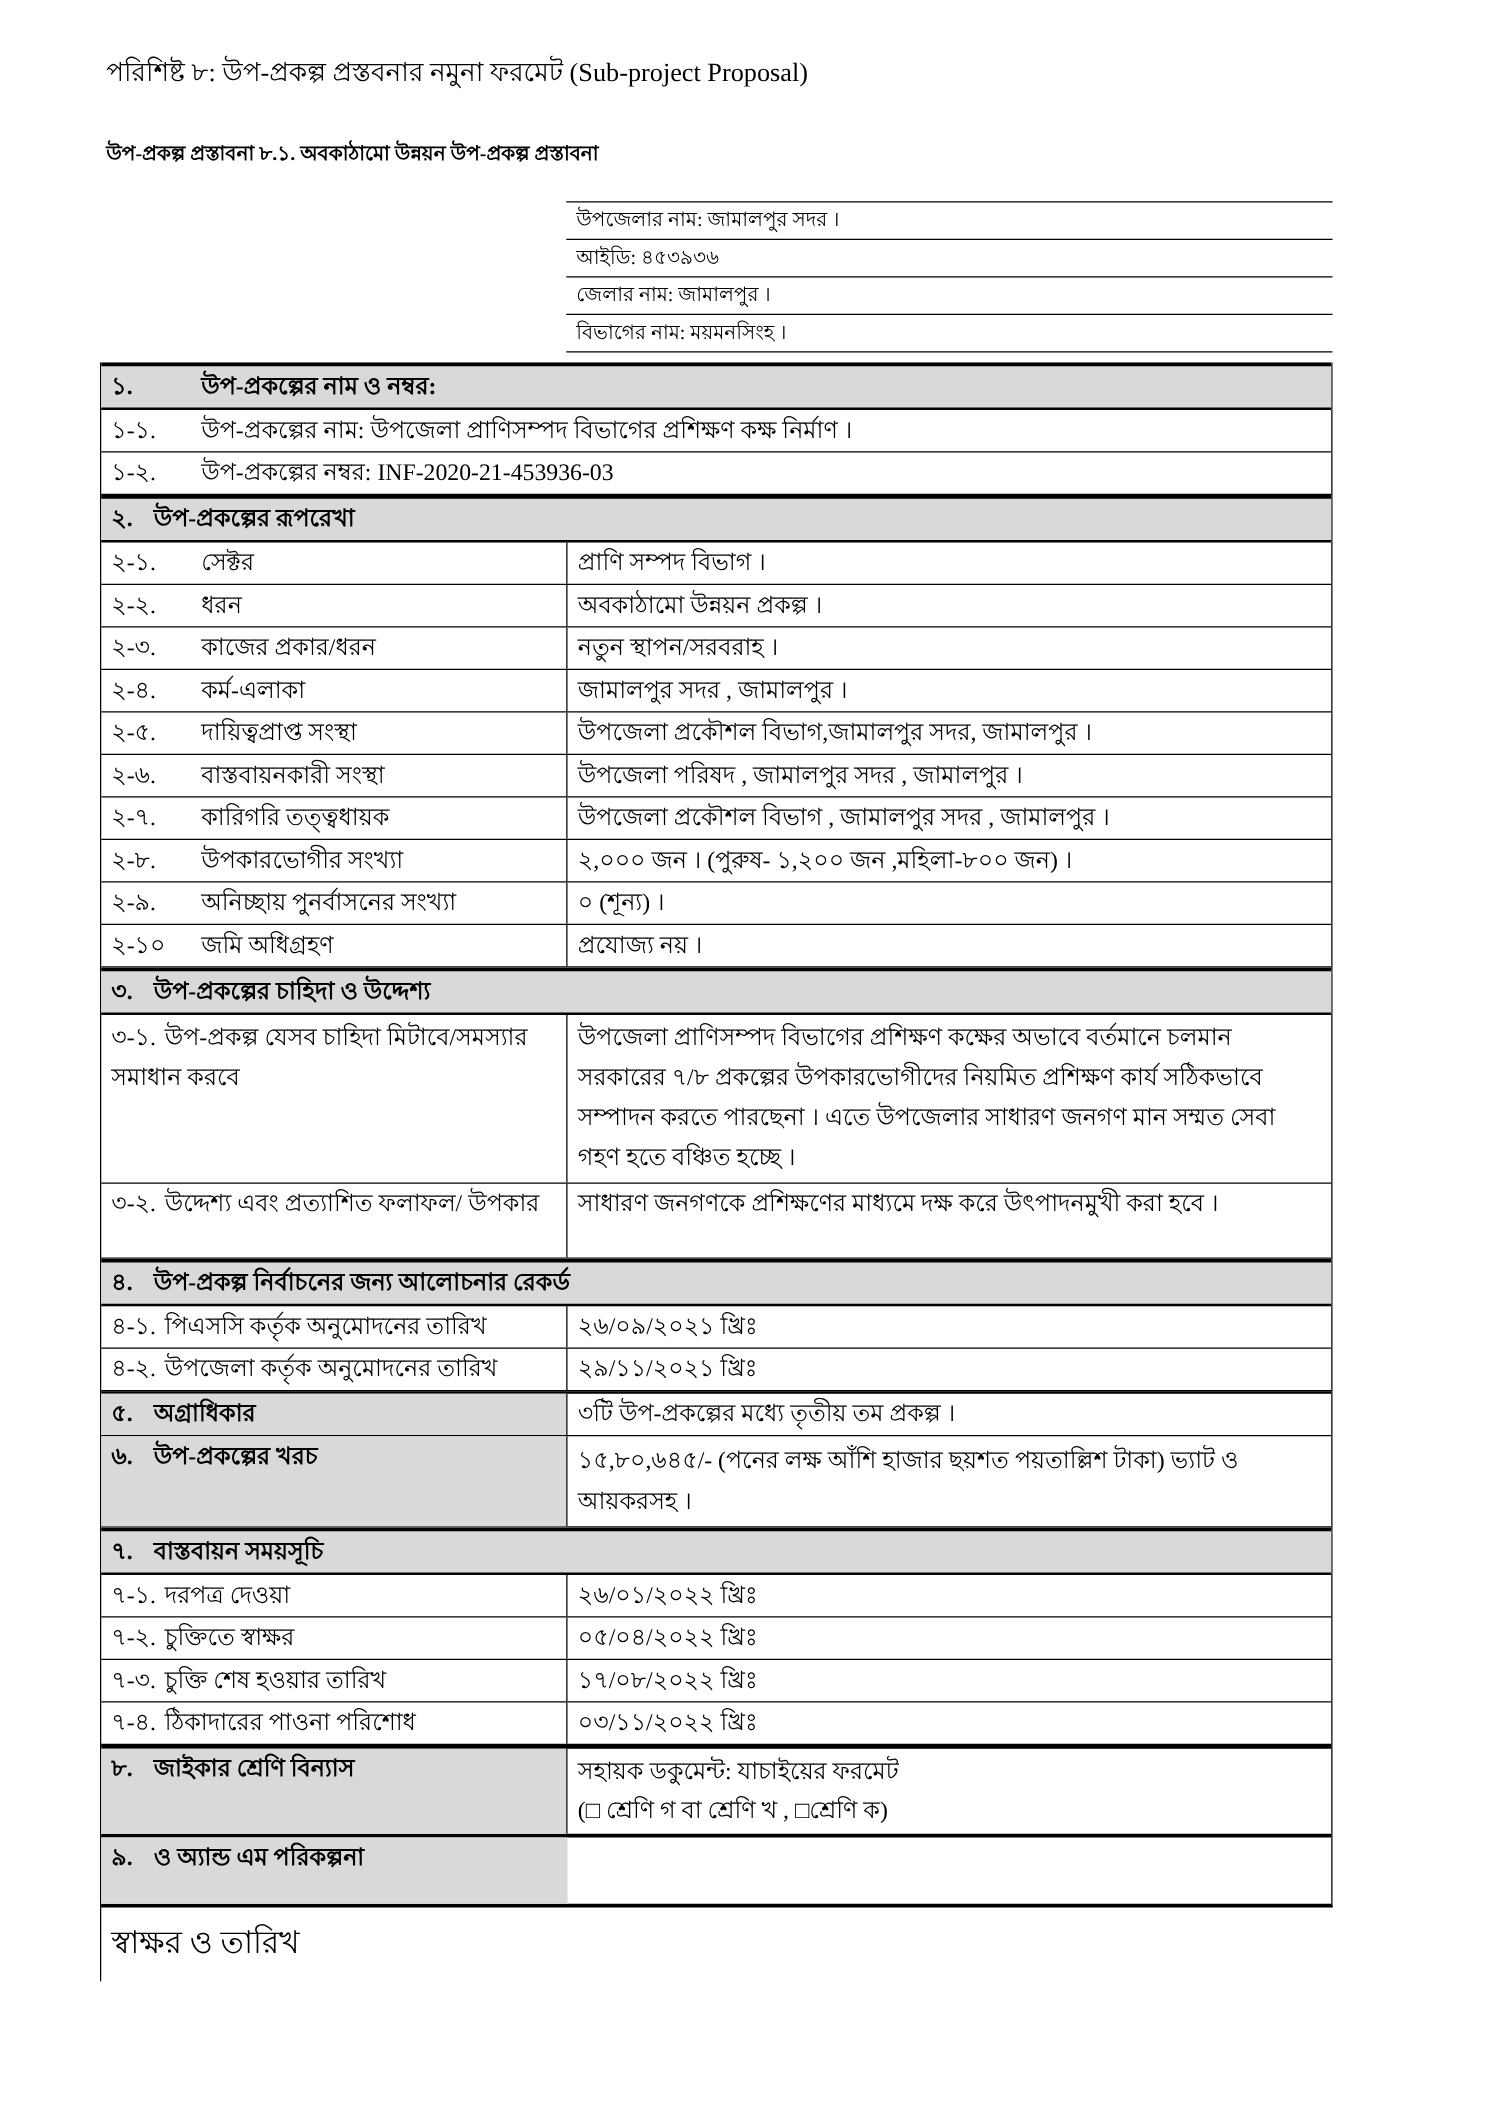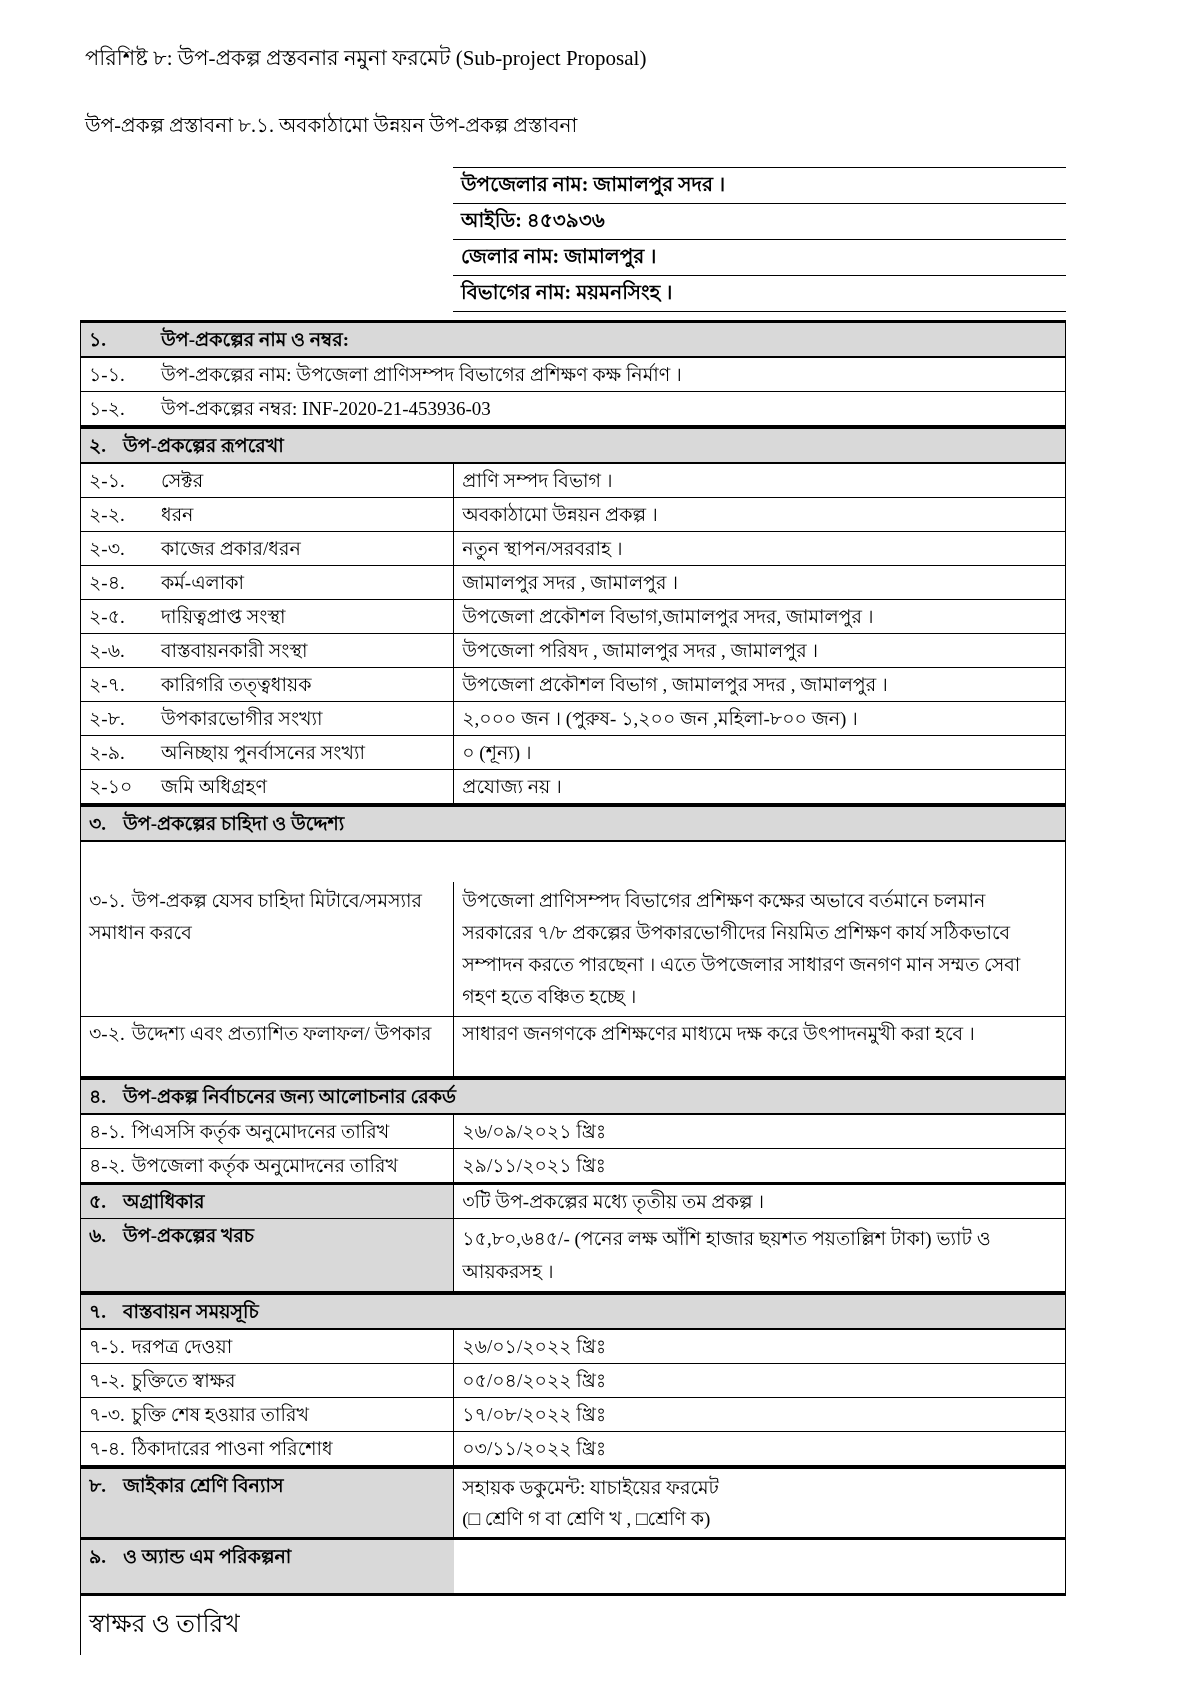--- a/index.html
+++ b/index.html
@@ -7,43 +7,43 @@
   body {
     width:1190px; height:1684px;
     font-family:"Liberation Serif","DejaVu Sans",serif;
     color:#000;
     position:relative;
     font-size:19px;
   }
   .page { position:absolute; left:57px; top:0; width:976px;padding-left:23px; }
 
   .doc-title { margin-top:42px; font-size:21px; padding-left:5px; }
-  .doc-subtitle { margin-top:33px; font-size:20px; font-weight:normal; padding-left:5px; }
+  .doc-subtitle { margin-top:33px; font-size:16px; font-weight:bold; padding-left:5px; }
 
   
   .hdr-box { margin-top:24px; margin-left:373px; width:613px; border-top:1px solid #000; }
-  .hdr-row { border-bottom:1px solid #000; min-height:29px; display:flex; align-items:center; padding:1px 8px; font-weight:bold; font-size:20px; }
+  .hdr-row { border-bottom:1px solid #000; min-height:29px; display:flex; align-items:center; padding:1px 8px; font-weight:normal; font-size:16px; }
 
   
   .tbl { margin-top:8px; width:986px; border-left:1px solid #000; border-right:1px solid #000; border-bottom:2px solid #000; }
   .row { display:flex; border-bottom:1px solid #000; min-height:30px; align-items:stretch; }
   .row.sec { background:#d9d9d9; border-top:3px solid #000; border-bottom:2px solid #000; min-height:33px; font-weight:bold; }
   .row.t2 { border-top:2px solid #000; }
   .row.t3 { border-top:3px solid #000; }
   .cell { padding:3px 8px; display:flex; align-items:flex-start; line-height:27px; }
   .c-label { width:373px; }
   .c-value { width:613px; border-left:1px solid #000000; display:block; }
   .c-full  { width:100%; }
   .glabel { background:#d9d9d9; }
   .no-tab { display:inline-block; width:72px; flex:none; }
   .no-mid { display:inline-block; width:34px; flex:none; }
   .no-run { display:inline-block; margin-right:7px; flex:none; }
   .bold { font-weight:bold; }
   .r128 .c-value, .r128 .c-label { line-height:32px; }
-  .r128 { min-height:128px;margin-top:40px; }
+  .r128 { min-height:128px; }
   .r60 { min-height:60px; }
   .r70 { min-height:72px; }
   .r70 .c-value { line-height:33px; }
   .r68 { min-height:68px; }
   .r68 .c-value { line-height:31px; }
   .r55 { min-height:56px; }
 
   .sign-note { border-left:1px solid #000; min-height:44px; padding:8px 8px; font-size:25px; }
 </style>
 </head>

